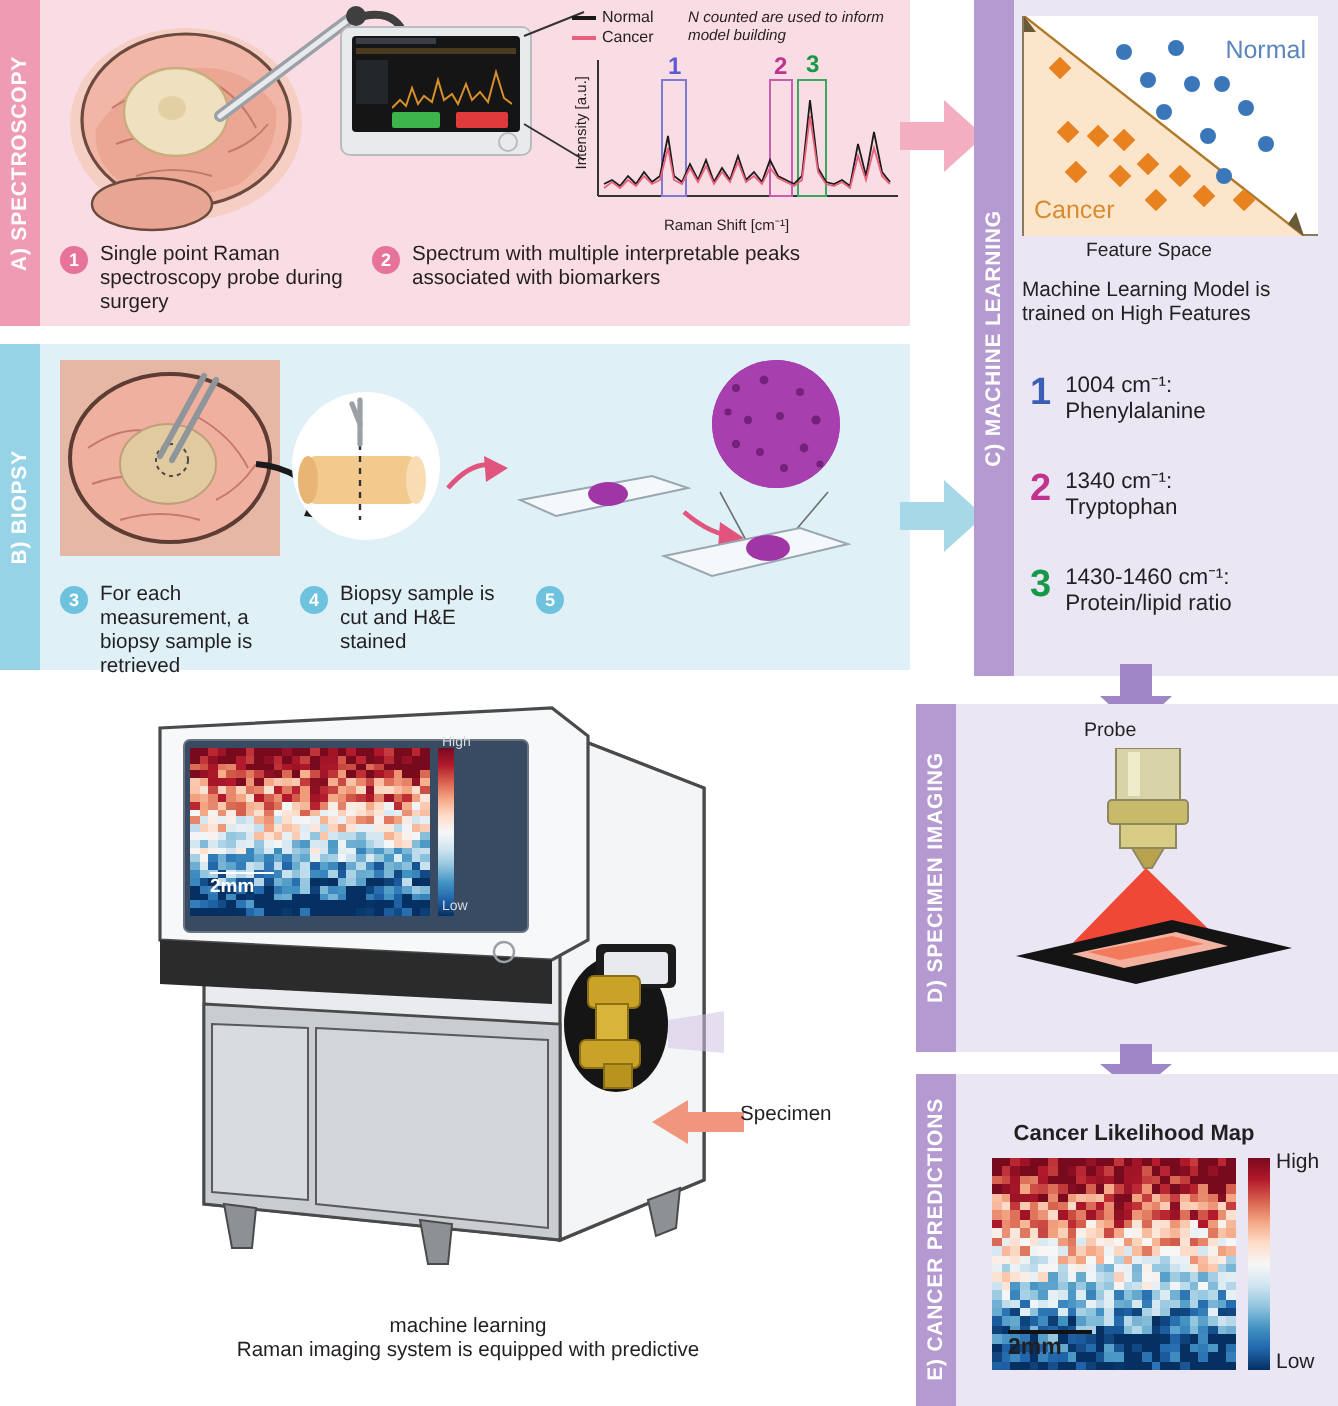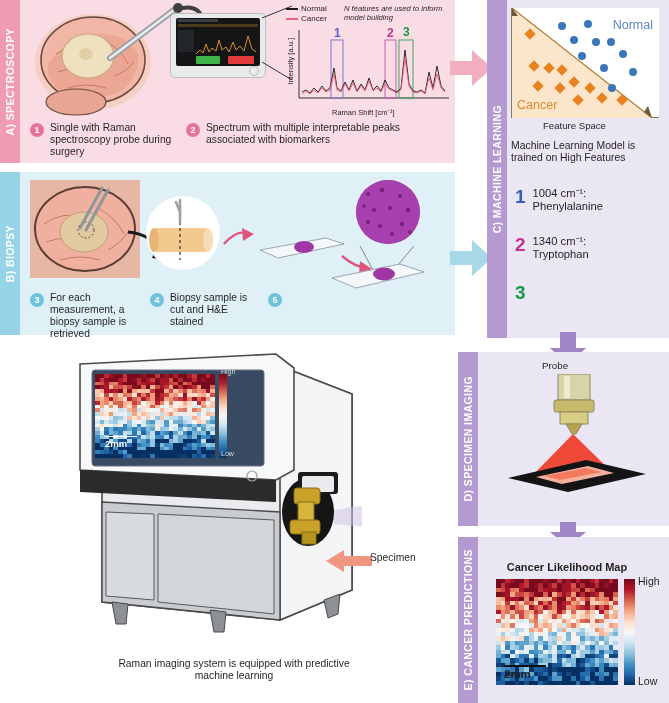--- a/index.html
+++ b/index.html
@@ -104,40 +104,40 @@
   <svg width="40" height="80" style="position:absolute;left:258px;top:4px;">
     <line x1="4" y1="14" x2="34" y2="2" stroke="#333" stroke-width="1"></line>
     <line x1="4" y1="58" x2="34" y2="76" stroke="#333" stroke-width="1"></line>
   </svg>
 
   <div class="spec-wrap">
     <div style="position:absolute;left:0;top:0;font-size:8px;line-height:10px;">
       <div><span class="legend-line" style="background:#1a1a1a;"></span><span>Normal</span></div>
       <div><span class="legend-line" style="background:#e8607a;"></span><span>Cancer</span></div>
     </div>
-    <div style="position:absolute;left:58px;top:0;width:104px;font-size:7.6px;line-height:9px;font-style:italic;">N features are used to inform model building</div>
+    <div style="position:absolute;left:58px;top:0;width:104px;font-size:7.6px;line-height:9px;font-style:italic;">N counted are used to inform model building</div>
     <div class="ylab">Intensity [a.u.]</div>
     <div class="xlab">Raman Shift [cm⁻¹]</div>
     <svg width="154" height="82" style="position:absolute;left:11px;top:24px;">
       <line x1="2" y1="2" x2="2" y2="70" stroke="#333" stroke-width="1"></line>
       <line x1="2" y1="70" x2="152" y2="70" stroke="#333" stroke-width="1"></line>
       <rect x="34" y="12" width="12" height="58" fill="none" stroke="#7b7bd6" stroke-width="1"></rect>
       <rect x="88" y="12" width="11" height="58" fill="none" stroke="#c85fae" stroke-width="1"></rect>
       <rect x="102" y="12" width="14" height="58" fill="none" stroke="#3aa85f" stroke-width="1"></rect>
       <polyline fill="none" stroke="#1a1a1a" stroke-width="0.9" points="5,64 9,62 13,65 17,60 21,64 25,58 29,63 33,60 37,40 40,60 44,63 48,54 52,62 56,52 60,63 64,56 68,62 72,50 76,62 80,58 84,63 88,52 92,60 96,62 100,64 104,60 108,22 112,56 116,63 120,64 124,62 128,65 132,44 136,60 140,38 144,58 148,63"></polyline>
       <polyline fill="none" stroke="#e8607a" stroke-width="0.9" points="5,66 9,63 13,66 17,62 21,65 25,60 29,64 33,62 37,46 40,62 44,64 48,56 52,63 56,55 60,64 64,58 68,63 72,53 76,63 80,60 84,64 88,56 92,61 96,63 100,65 104,62 108,30 112,58 116,64 120,65 124,63 128,66 132,50 136,62 140,46 144,60 148,64"></polyline>
     </svg>
     <div class="pk" style="left:48px;top:22px;color:#5b5bd6;">1</div>
     <div class="pk" style="left:101px;top:22px;color:#c0338f;">2</div>
     <div class="pk" style="left:117px;top:21px;color:#169947;">3</div>
   </div>
 
   <div class="steprow" style="left:30px;top:122px;width:150px;">
     <span class="stepnum stepA">1</span>
-    <span class="steptxt">Single with Raman spectroscopy probe during surgery</span>
+    <span class="steptxt">Single point Raman spectroscopy probe during surgery</span>
   </div>
   <div class="steprow" style="left:186px;top:122px;width:246px;">
     <span class="stepnum stepA">2</span>
     <span class="steptxt">Spectrum with multiple interpretable peaks associated with biomarkers</span>
   </div>
 </div>
 
 <svg width="46" height="40" style="position:absolute;left:448px;top:48px;">
   <path d="M2 13 H24 V2 L44 20 L24 38 V27 H2 Z" fill="#f3afc0"></path>
 </svg>
@@ -285,20 +285,21 @@
   <div class="bio" style="left:28px;top:187px;">
     <span class="bionum" style="color:#3c5fb5;">1</span>
     <span class="biotxt"><span>1004 cm⁻¹:</span><br><span>Phenylalanine</span></span>
   </div>
   <div class="bio" style="left:28px;top:235px;">
     <span class="bionum" style="color:#c0338f;">2</span>
     <span class="biotxt"><span>1340 cm⁻¹:</span><br><span>Tryptophan</span></span>
   </div>
   <div class="bio" style="left:28px;top:283px;">
     <span class="bionum" style="color:#169947;">3</span>
+    <span class="biotxt"><span>1430-1460 cm⁻¹:</span><br><span>Protein/lipid ratio</span></span>
   </div>
 </div>
 
 <svg width="40" height="34" style="position:absolute;left:548px;top:332px;">
   <path d="M12 0 H28 V16 H38 L20 33 L2 16 H12 Z" fill="#9f86c6"></path>
 </svg>
 
 <div class="panel" id="panelD">
   <div class="vtab">
     <span>D) SPECIMEN IMAGING</span>
@@ -1573,15 +1574,15 @@
   <div style="position:absolute;left:10px;top:62px;width:32px;border-top:1.6px solid #fff;"></div>
   <div style="position:absolute;left:10px;top:64px;font-size:9.5px;font-weight:bold;color:#fff;">2mm</div>
 </div>
 
 <svg width="52" height="28" style="position:absolute;left:322px;top:548px;">
   <path d="M50 8 H22 V2 L4 13 L22 24 V18 H50 Z" fill="#f0967e"></path>
 </svg>
 <div style="position:absolute;left:370px;top:552px;font-size:10.3px;">Specimen</div>
 
 <div style="position:absolute;left:44px;top:658px;width:380px;text-align:center;">
+  <div class="caption">machine learning</div>
   <div class="caption">Raman imaging system is equipped with predictive</div>
-  <div class="caption">machine learning</div>
 </div>
 
 </body></html>

